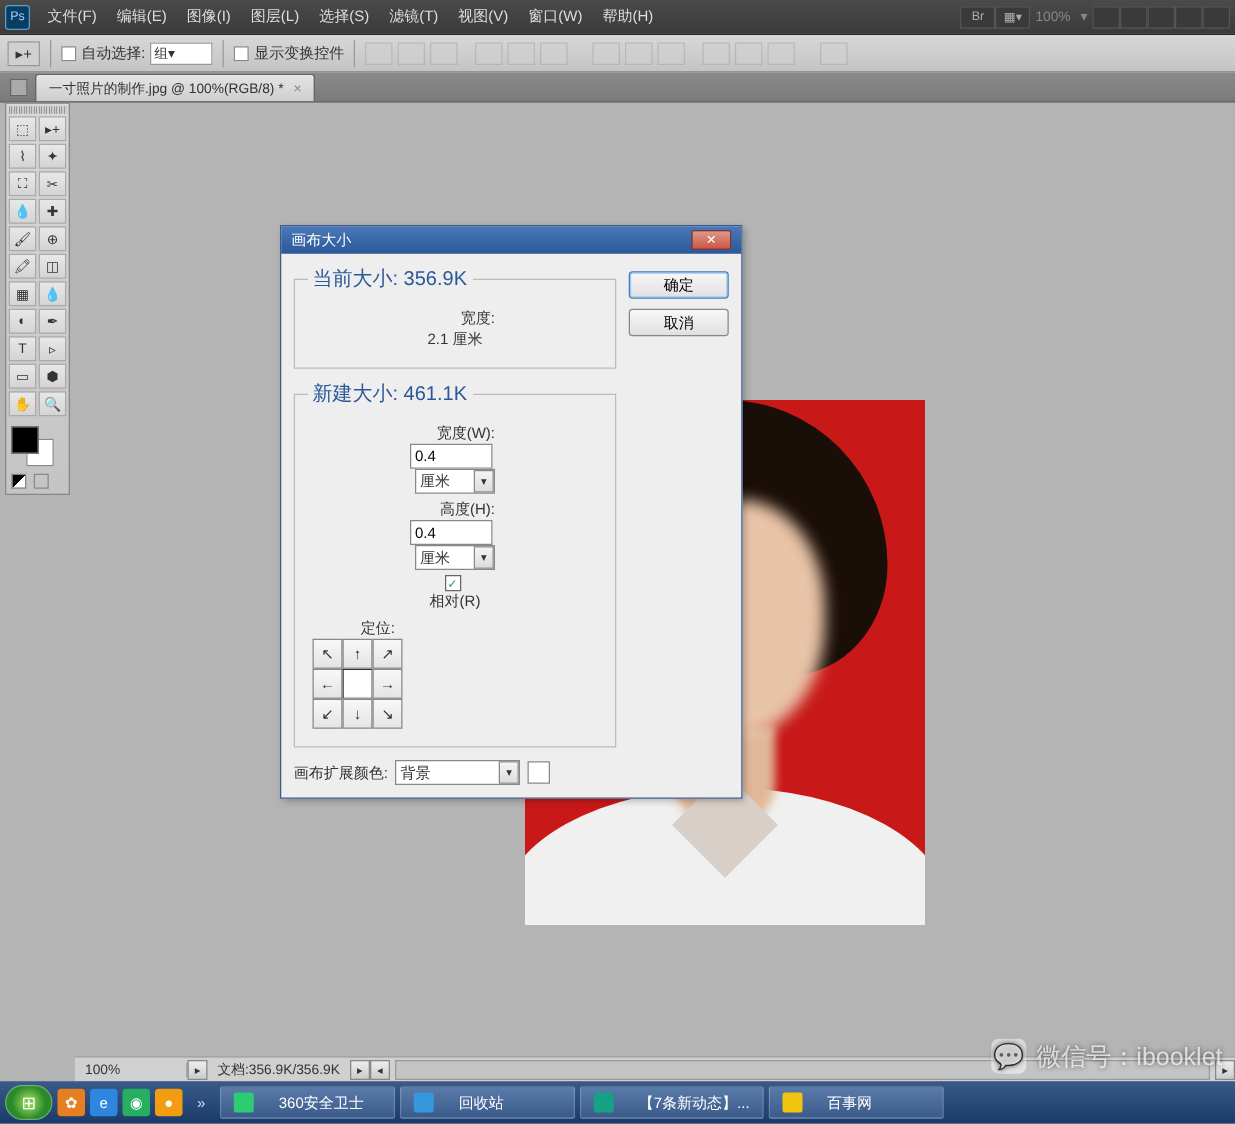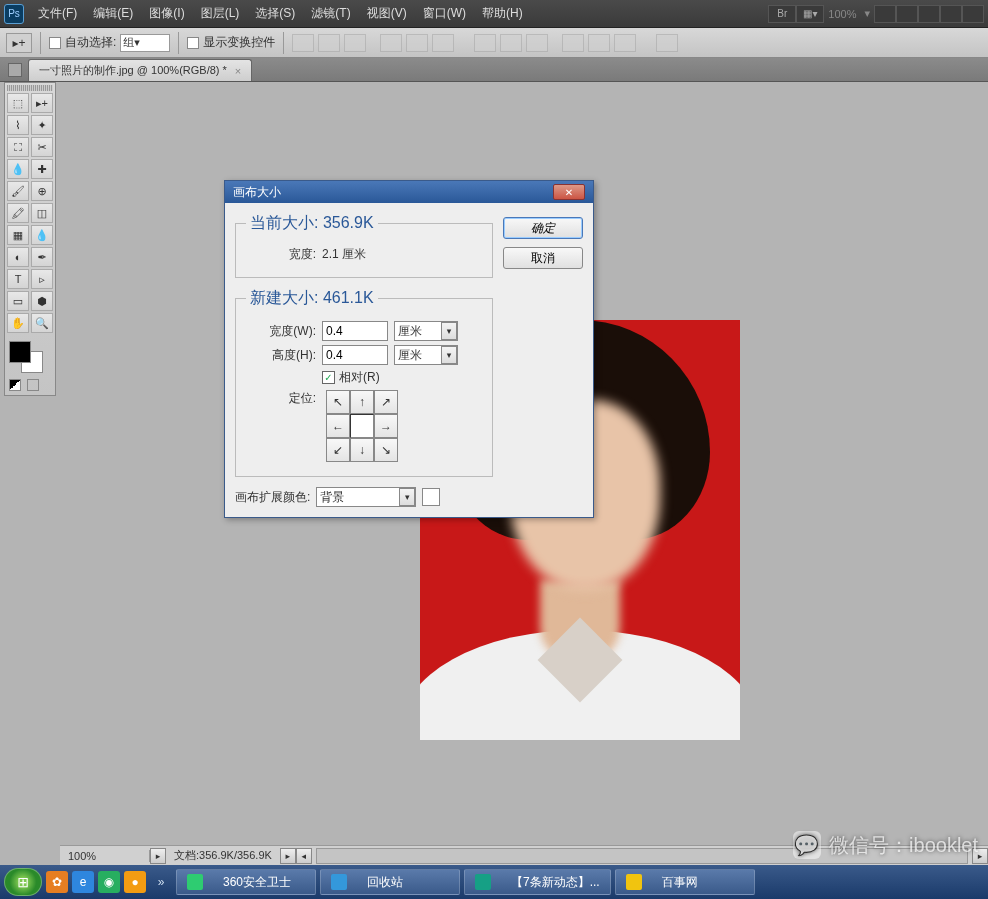--- a/index.html
+++ b/index.html
@@ -53,25 +53,25 @@
 .photo .neck { position: absolute; top: 260px; left: 120px; width: 80px; height: 80px; background: #e0b898; border-radius: 0 0 40% 40%; filter: blur(4px); }
 
 
 .dialog { position: absolute; top: 180px; left: 224px; width: 370px; background: #eee; border: 1px solid #3a5a8a; box-shadow: 2px 2px 6px rgba(0,0,0,.3); z-index: 100; }
 .dlg-title { height: 22px; background: linear-gradient(#4a78b8,#2a5898); color: #fff; font-size: 12px; padding: 3px 8px; display: flex; align-items: center; justify-content: space-between; }
 .dlg-close { width: 32px; height: 16px; background: linear-gradient(#d98,#c54); border: 1px solid #833; border-radius: 2px; display: flex; align-items: center; justify-content: center; color: #fff; font-size: 10px; }
 .dlg-body { padding: 10px; display: flex; gap: 10px; }
 .dlg-left { flex: 1; }
 .dlg-right { width: 80px; display: flex; flex-direction: column; gap: 8px; padding-top: 4px; }
 .dlg-btn { height: 22px; border: 1px solid #888; background: linear-gradient(#f8f8f8,#e0e0e0); border-radius: 3px; font-size: 12px; cursor: pointer; }
-.dlg-btn.primary { border-color: #4a78b8; box-shadow: 0 0 0 1px #9cf inset; font-style: italic; }
+.dlg-btn.primary { border-color: #4a78b8; box-shadow: 0 0 0 1px #9cf inset; }
 
 fieldset { border: 1px solid #bbb; padding: 8px 10px 10px; margin-bottom: 10px; }
 legend { color: #2a5898; font-size: 16px; padding: 0 4px; }
-.field-row { display: flex; align-items: center; margin: 4px 0; font-size: 12px; color: #333; }
+.field-row { display: flex; align-items: center; margin: 4px 0; font-size: 12px; color: #333; flex-direction: column; }
 .field-label { width: 70px; text-align: right; margin-right: 6px; }
 .field-val { }
 .field-input { width: 66px; height: 20px; border: 1px solid #888; background: #fff; font-size: 12px; padding: 0 3px; margin-right: 6px; }
 .field-select { width: 64px; height: 20px; border: 1px solid #888; background: #fff; font-size: 12px; display: flex; align-items: center; justify-content: space-between; padding: 0 3px; text-align: right; }
 .field-select .arr { width: 16px; height: 18px; border: 1px solid #888; background: linear-gradient(#f4f4f4,#ddd); display: flex; align-items: center; justify-content: center; font-size: 9px; margin-right: -3px; margin-left: 4px; }
 .chk { width: 13px; height: 13px; border: 1px solid #666; background: #fff; display: inline-flex; align-items: center; justify-content: center; color: #2a5; font-size: 10px; margin-right: 4px; }
 .anchor { display: grid; grid-template-columns: repeat(3,24px); grid-template-rows: repeat(3,24px); gap: 0; margin-left: 4px; }
 .anchor div { border: 1px solid #888; background: linear-gradient(#f8f8f8,#e4e4e4); display: flex; align-items: center; justify-content: center; font-size: 12px; color: #333; }
 .anchor .center { background: #fff; border: 1px inset #888; }
 .extend-row { display: flex; align-items: center; font-size: 12px; color: #333; margin-top: 6px; }

